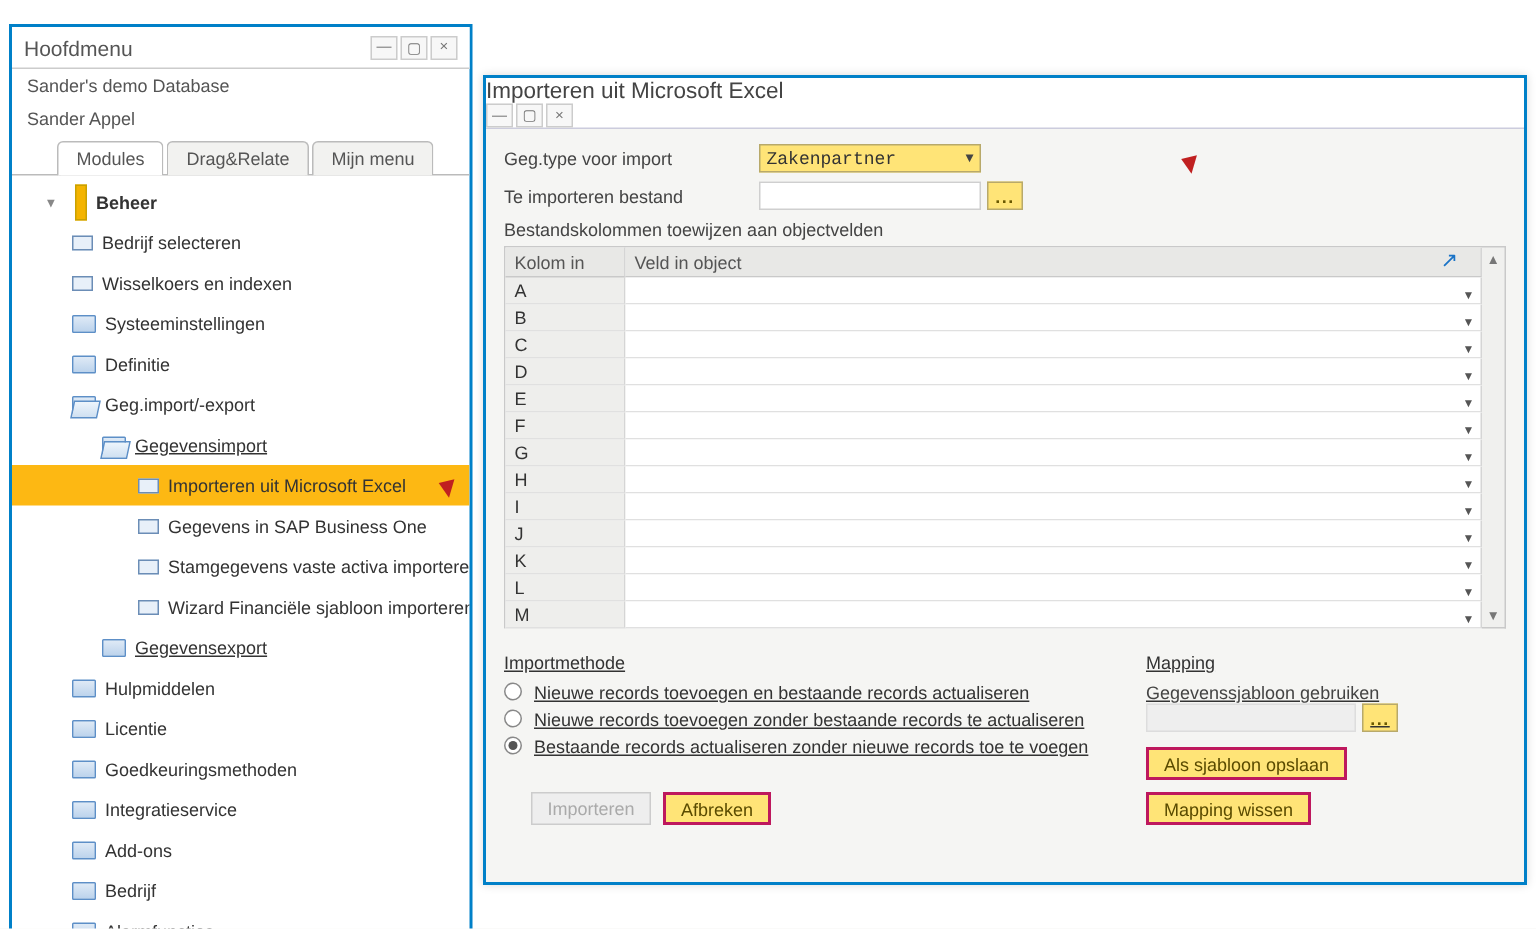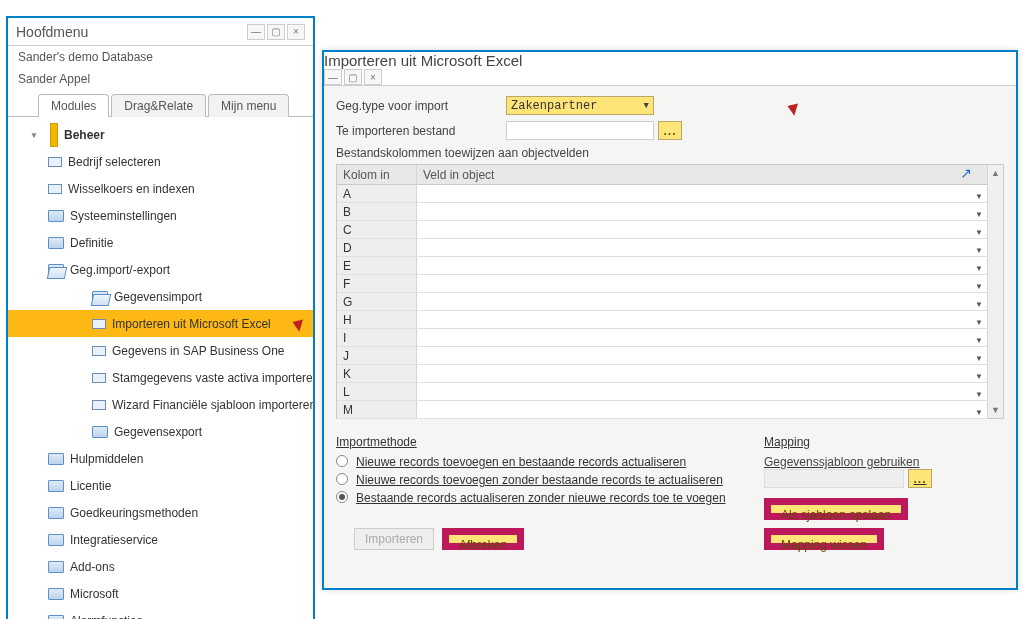--- a/index.html
+++ b/index.html
@@ -72,21 +72,21 @@
     display:flex; align-items:center;
     height: 27px;
     padding-left: 20px;
     cursor:pointer;
     white-space:nowrap;
     overflow:hidden;
     text-overflow:ellipsis;
   }
   .tree-row.bold { font-weight:bold; }
   .tree-row.l1 { padding-left: 40px; }
-  .tree-row.l2 { padding-left: 84px; }
+  .tree-row.l2 { padding-left: 60px; text-decoration: underline; }
   .tree-row.l3 { padding-left: 84px; }
   .tree-row.selected { background:#fdb813; }
   .icon {
     display:inline-block;
     margin-right:6px;
     flex:0 0 auto;
   }
   .icon-folder-closed,
   .icon-folder-open {
     width:16px;height:12px;
@@ -215,21 +215,21 @@
   .radio-row{ display:flex; align-items:flex-start; margin:4px 0; cursor:pointer;}
   .radio{
     width:12px;height:12px;border:1px solid #888;border-radius:50%;
     margin-right:8px;display:inline-flex;align-items:center;justify-content:center;background:#fff;
   }
   .radio.checked::after{ content:"";width:6px;height:6px;border-radius:50%;background:#555;}
   .map-row{ display:flex; align-items:center; margin-bottom:6px; }
   .map-row .input{ width:120px;background:#eee;border:1px solid #ddd; }
   .btn-y{
     display:inline-block;min-width:100px;height:22px;line-height:20px;
-    text-align:center;border:7px solid #be185d;background:#ffe477;color:#5a4b00;
+    text-align:center;border:2px solid #be185d;background:#ffe477;color:#5a4b00;
     padding:0 10px;margin:4px 0;cursor:pointer;
   }
   .btn-y.small{min-width:auto;}
   .footer{ position:absolute; left:30px; bottom:12px; display:flex; gap:8px;}
   .btn-disabled{
     border:1px solid #ccc;background:#eee;color:#aaa;cursor:default;
   }
   .dropdown-cursor{
     position:absolute;
     left:466px; top:16px;
@@ -331,21 +331,21 @@
       <div class="tree-row l1">
         <span class="icon icon-folder-closed"></span>
         <span>Integratieservice</span>
       </div>
       <div class="tree-row l1">
         <span class="icon icon-folder-closed"></span>
         <span>Add-ons</span>
       </div>
       <div class="tree-row l1">
         <span class="icon icon-folder-closed"></span>
-        <span>Microsoft</span>
+        <span>Bedrijf</span>
       </div>
       <div class="tree-row l1">
         <span class="icon icon-folder-closed"></span>
         <span>Alarmfuncties</span>
       </div>
 
     </div>
   </div>
 </div>
 

